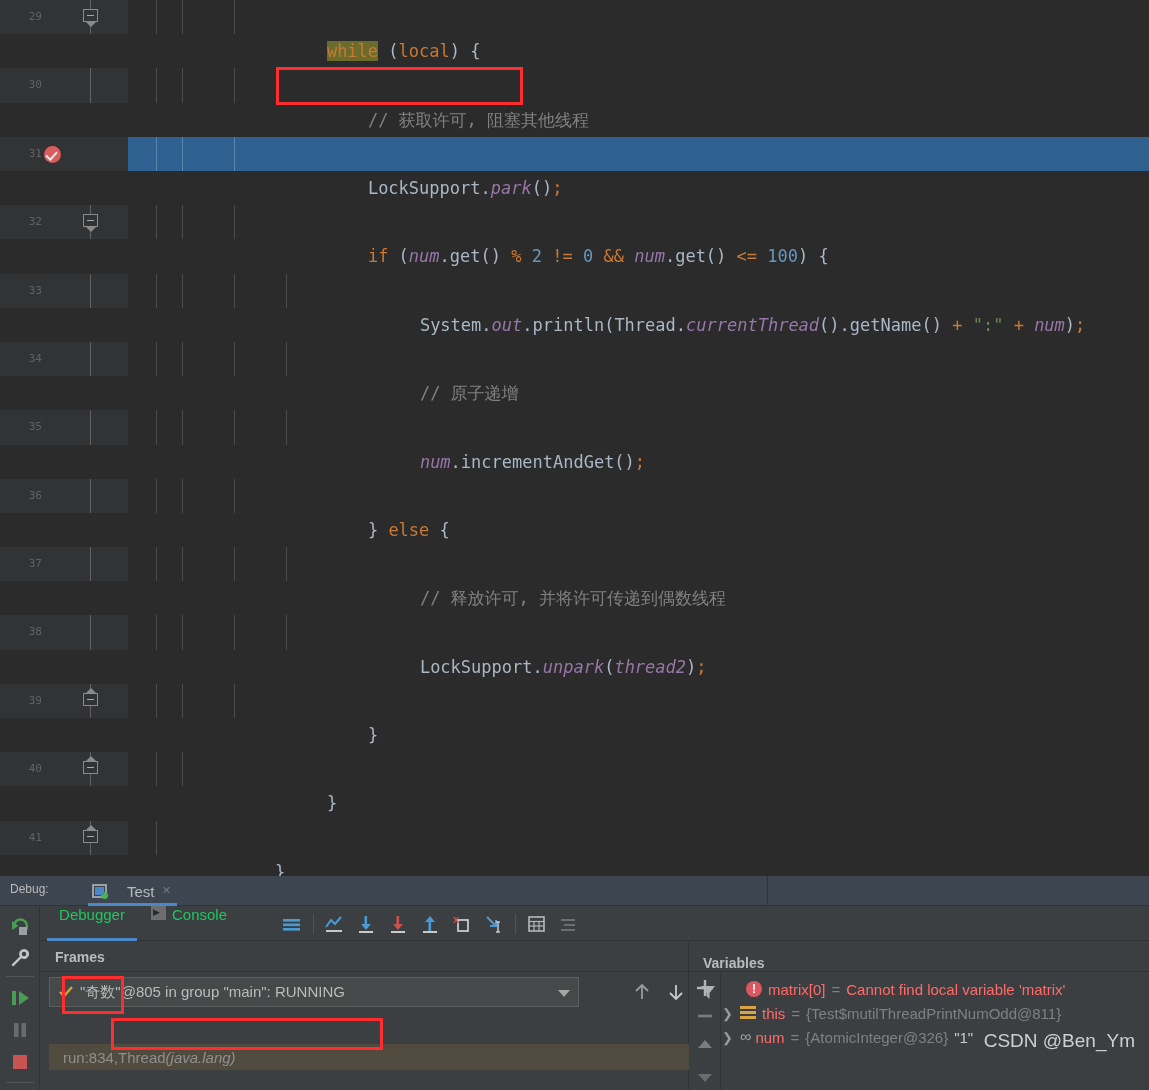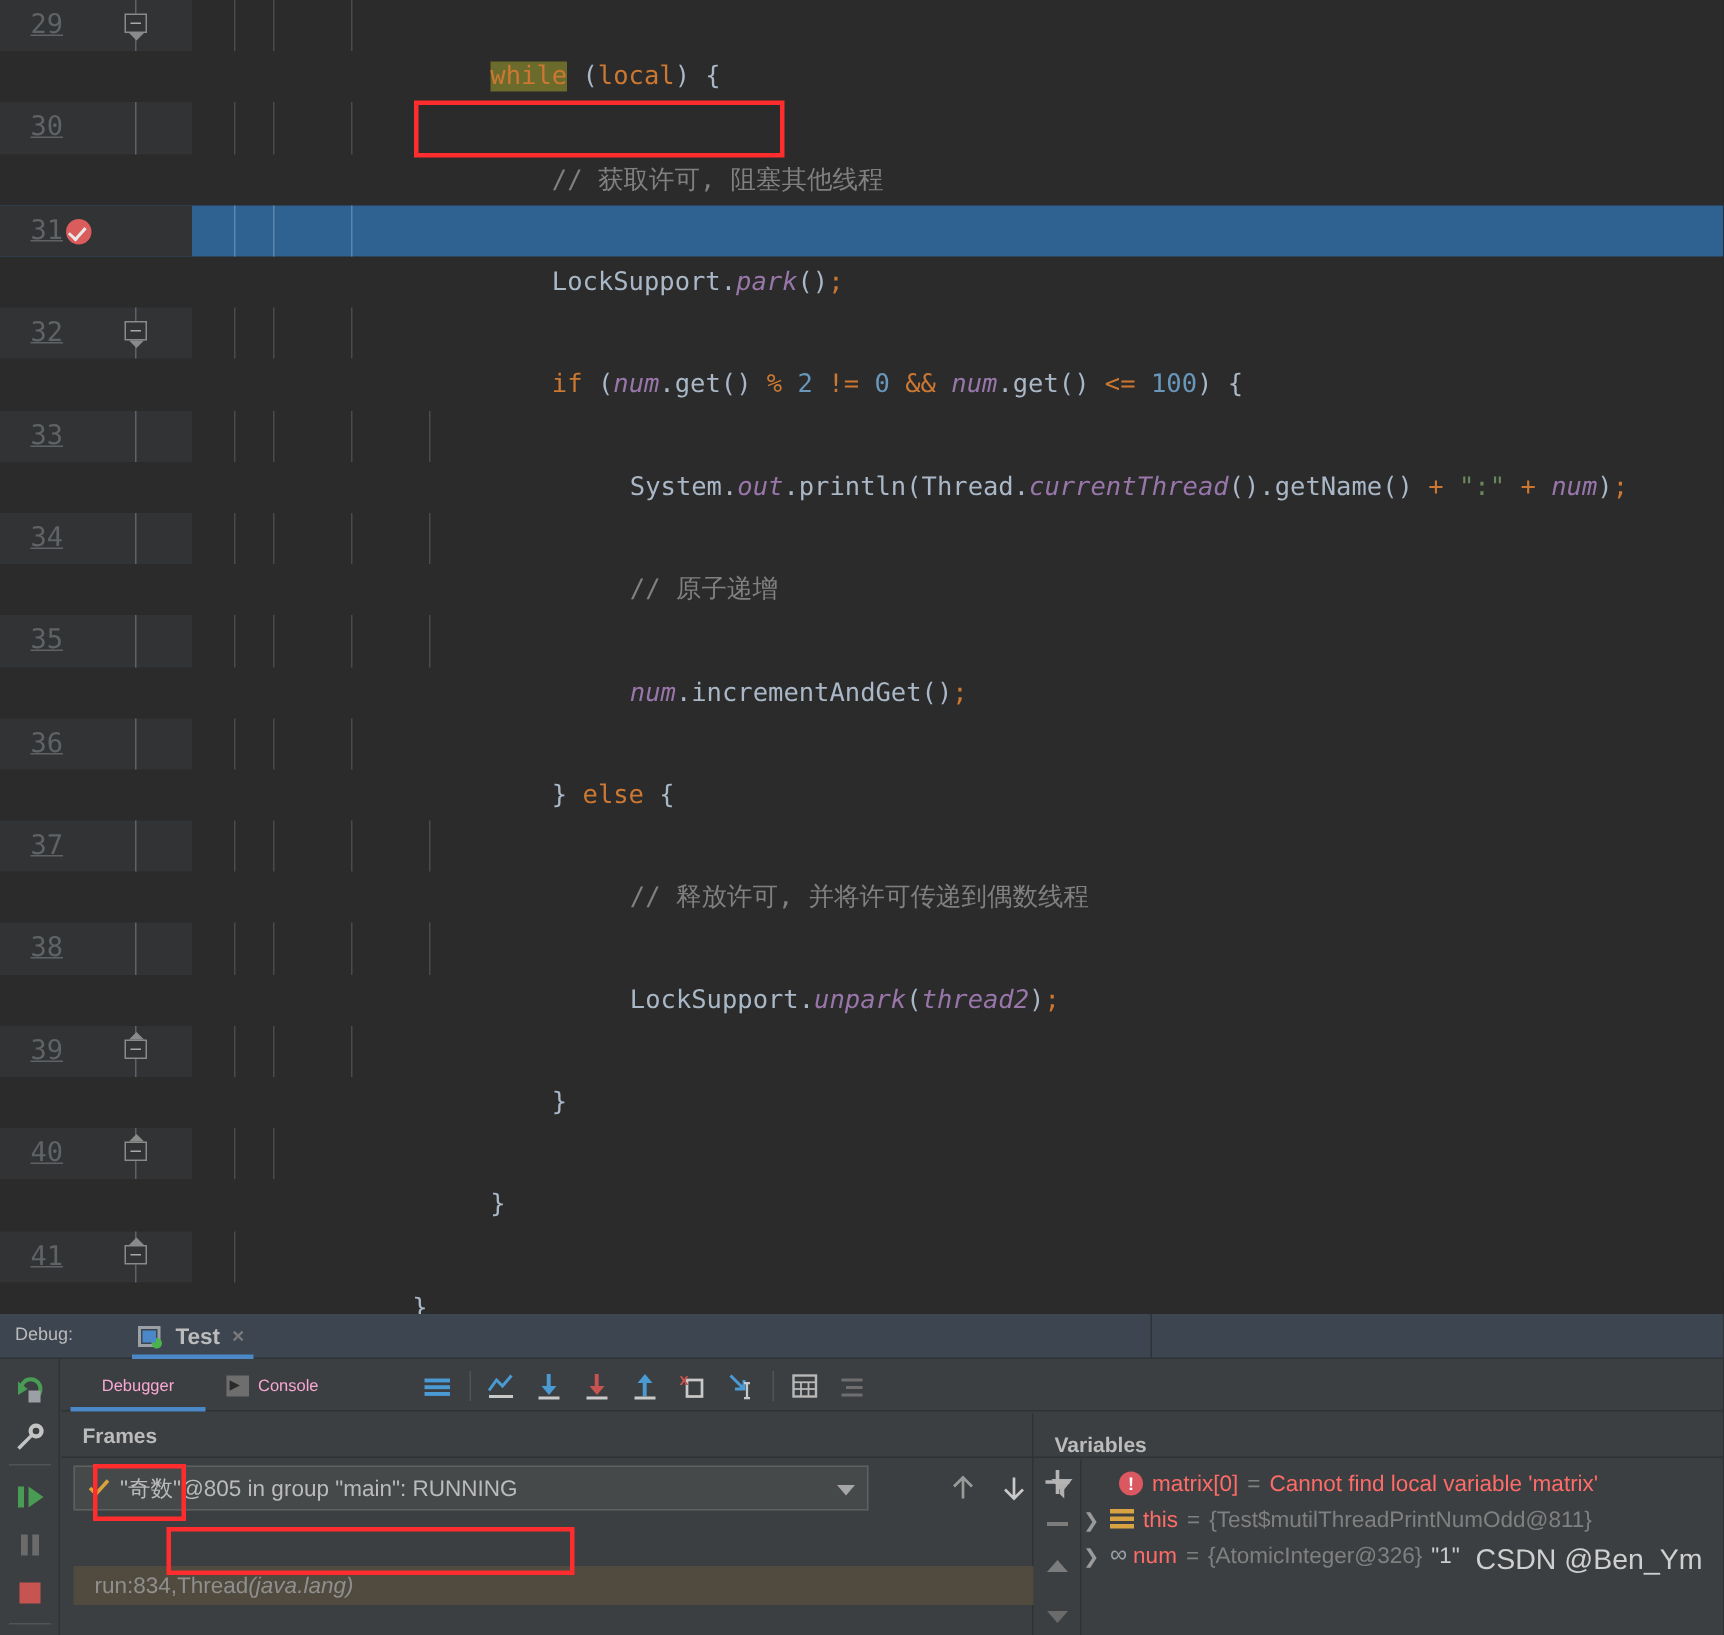--- a/index.html
+++ b/index.html
@@ -31,23 +31,22 @@
   .gutter {
     position: absolute; left: 0; top: 0;
     width: 128px; height: 100%;
     background: #313335;
     z-index: 3;
   }
   .code-row.hl-exec .gutter { background: #313335; }
   .lineno {
     position: absolute; left: 0; top: 0;
     width: 42px; text-align: right;
-    color: #606366; font-size: 18px;
+    color: #606366; font-size: 11px;
     font-family: "DejaVu Sans Mono", monospace;
-    text-decoration: underline;
   }
   .g-icons { position: absolute; left: 44px; top: 0; width: 40px; height: 100%; }
 
   
   .bp {
     position: absolute; left: 0; top: 9px;
     width: 17px; height: 17px; border-radius: 50%;
     background: #db5c5c;
   }
   .bp::after {
@@ -127,21 +126,21 @@
     background: #3c4550;
     border-bottom: 1px solid #2f3336;
   }
   .debug-head .dh-label {
     position: absolute; left: 10px; top: 6px;
     color: #bbbbbb; font-size: 12px;
   }
   .tab-test {
     position: absolute; left: 88px; top: 0;
     height: 30px; padding: 0 22px 0 4px;
-    display: flex; align-items: center; gap: 10px; font-weight: bold;
+    display: flex; align-items: center; gap: 20px;
   }
   .tab-test .t-underline {
     position: absolute; left: 0; bottom: 0; width: 100%; height: 3px;
     background: #4a88c7;
   }
   .tabicon {
     position: relative; width: 15px; height: 14px;
     border: 2px solid #9aa0a6; background: #3c4550;
   }
   .tabicon::after {
@@ -179,22 +178,22 @@
   }
 
   
   .dbg-tabs {
     position: absolute; left: 41px; top: 30px;
     width: 1108px; height: 35px;
     border-bottom: 1px solid #2f3336;
   }
   .dt-tab {
     position: absolute; top: 0; height: 35px;
-    display: flex; align-items: center; gap: 6px;
-    color: #f9a8d4; font-size: 11px;
+    display: flex; gap: 6px;
+    color: #22c55e; font-size: 15px;
   }
   .dt-tab.active::after {
     content: ""; position: absolute; left: 0; bottom: 0;
     width: 100%; height: 3px; background: #4a88c7;
   }
   .console-icon {
     width: 15px; height: 14px; background: #6e6e6e;
     position: relative;
   }
   .console-icon::after {

